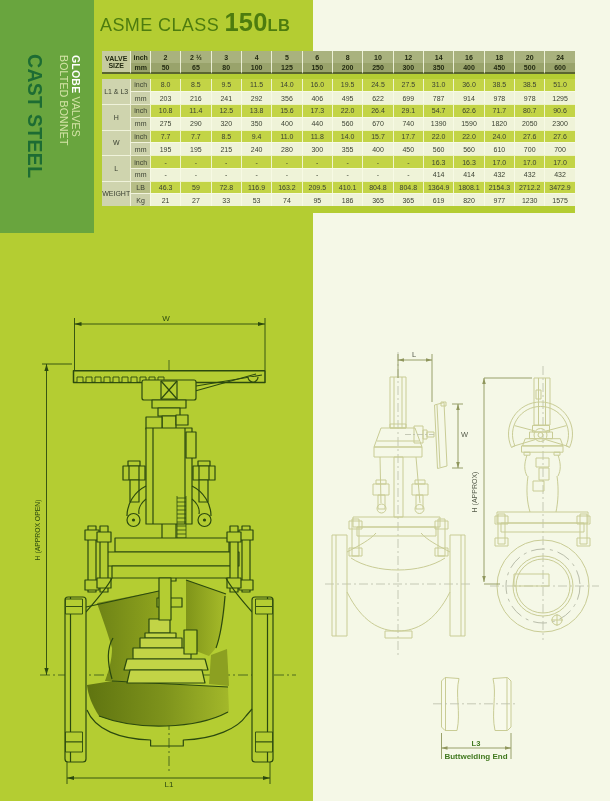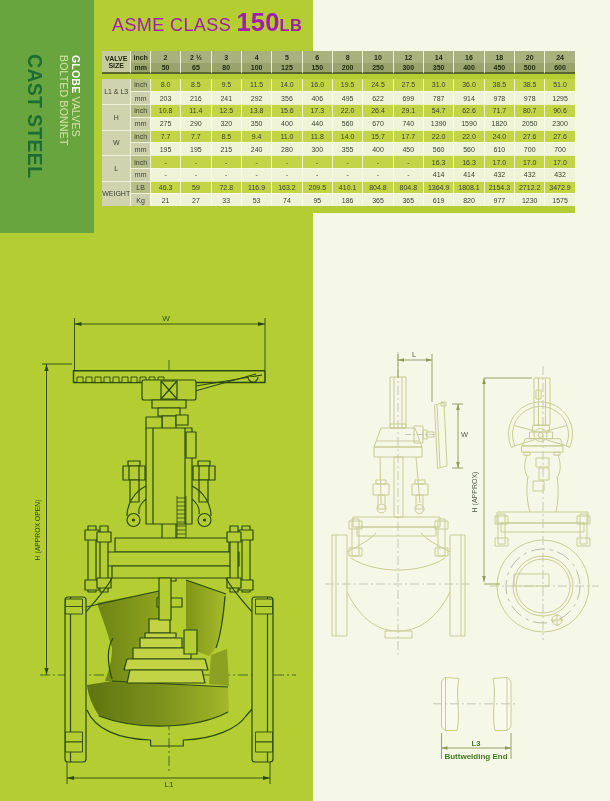--- a/index.html
+++ b/index.html
@@ -3,21 +3,21 @@
 <style>
 html,body{margin:0;padding:0;}
 body{width:610px;height:801px;position:relative;background:#f5f8e7;font-family:"Liberation Sans",sans-serif;overflow:hidden;}
 #panel{position:absolute;left:0;top:0;width:313px;height:801px;background:#b4cd32;}
 #side{position:absolute;left:0;top:0;width:94px;height:233px;background:#69a53e;}
 .vtx{position:absolute;writing-mode:vertical-rl;white-space:nowrap;}
 #gv{left:70px;top:55px;font-size:10.5px;letter-spacing:0.2px;color:#d4e4a7;}
 #gv b{color:#fff;}
 #bb{left:58px;top:55px;font-size:10.5px;letter-spacing:0.2px;color:#d4e4a7;}
 #cs{left:23px;top:54px;font-size:19.5px;font-weight:bold;letter-spacing:0.3px;color:#1d6c33;}
-#title{position:absolute;left:112px;top:8px;color:#a21caf;font-size:18px;letter-spacing:0.4px;white-space:nowrap;}
+#title{position:absolute;left:100px;top:8px;color:#4d7c0f;font-size:18px;letter-spacing:0.4px;white-space:nowrap;}
 #title .big{font-size:25.5px;font-weight:bold;letter-spacing:0.2px;}
 #tbl{position:absolute;left:102px;top:51.4px;border-collapse:separate;border-spacing:0;table-layout:fixed;}
 #tbl td{padding:0;text-align:center;vertical-align:middle;font-size:7px;font-weight:normal;color:#3a4031;border-left:1px solid rgba(248,250,230,.85);overflow:hidden;line-height:1;}
 #tbl tr.h1 td,#tbl tr.h2 td{font-weight:bold;color:#242b13;}
 #tbl td.lbl{border-left:none;}
 .hc,.sub.h{background:#a9b27e !important;}
 .hc2,.sub.h2c{background:#99a36b !important;border-bottom:2px solid #5a6530;}
 .vs{background:#c6cba0 !important;font-size:7px;font-weight:bold;color:#3a4128;border-bottom:2px solid #5a6530;}
 .gapc,.botc{background:#b4cd32 !important;border-left:none !important;}
 tr.ri td{background:#c3d446;border-top:1px solid rgba(248,250,230,.8);}

